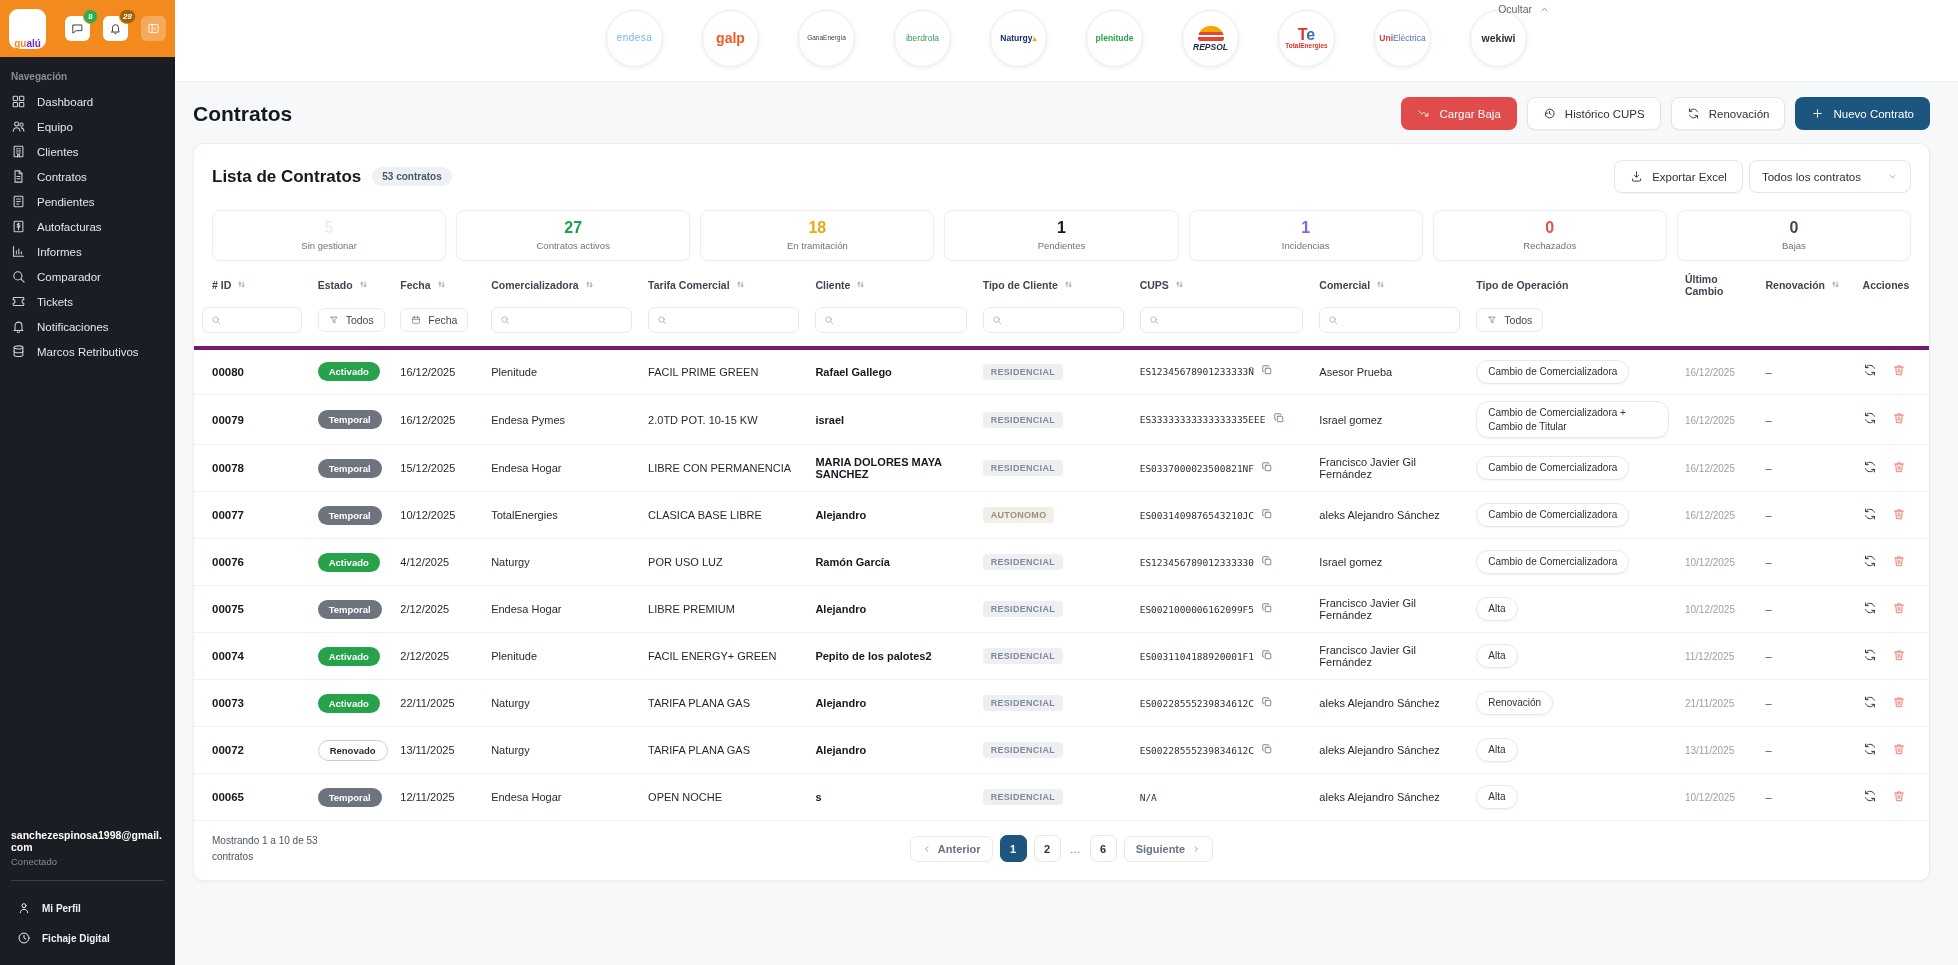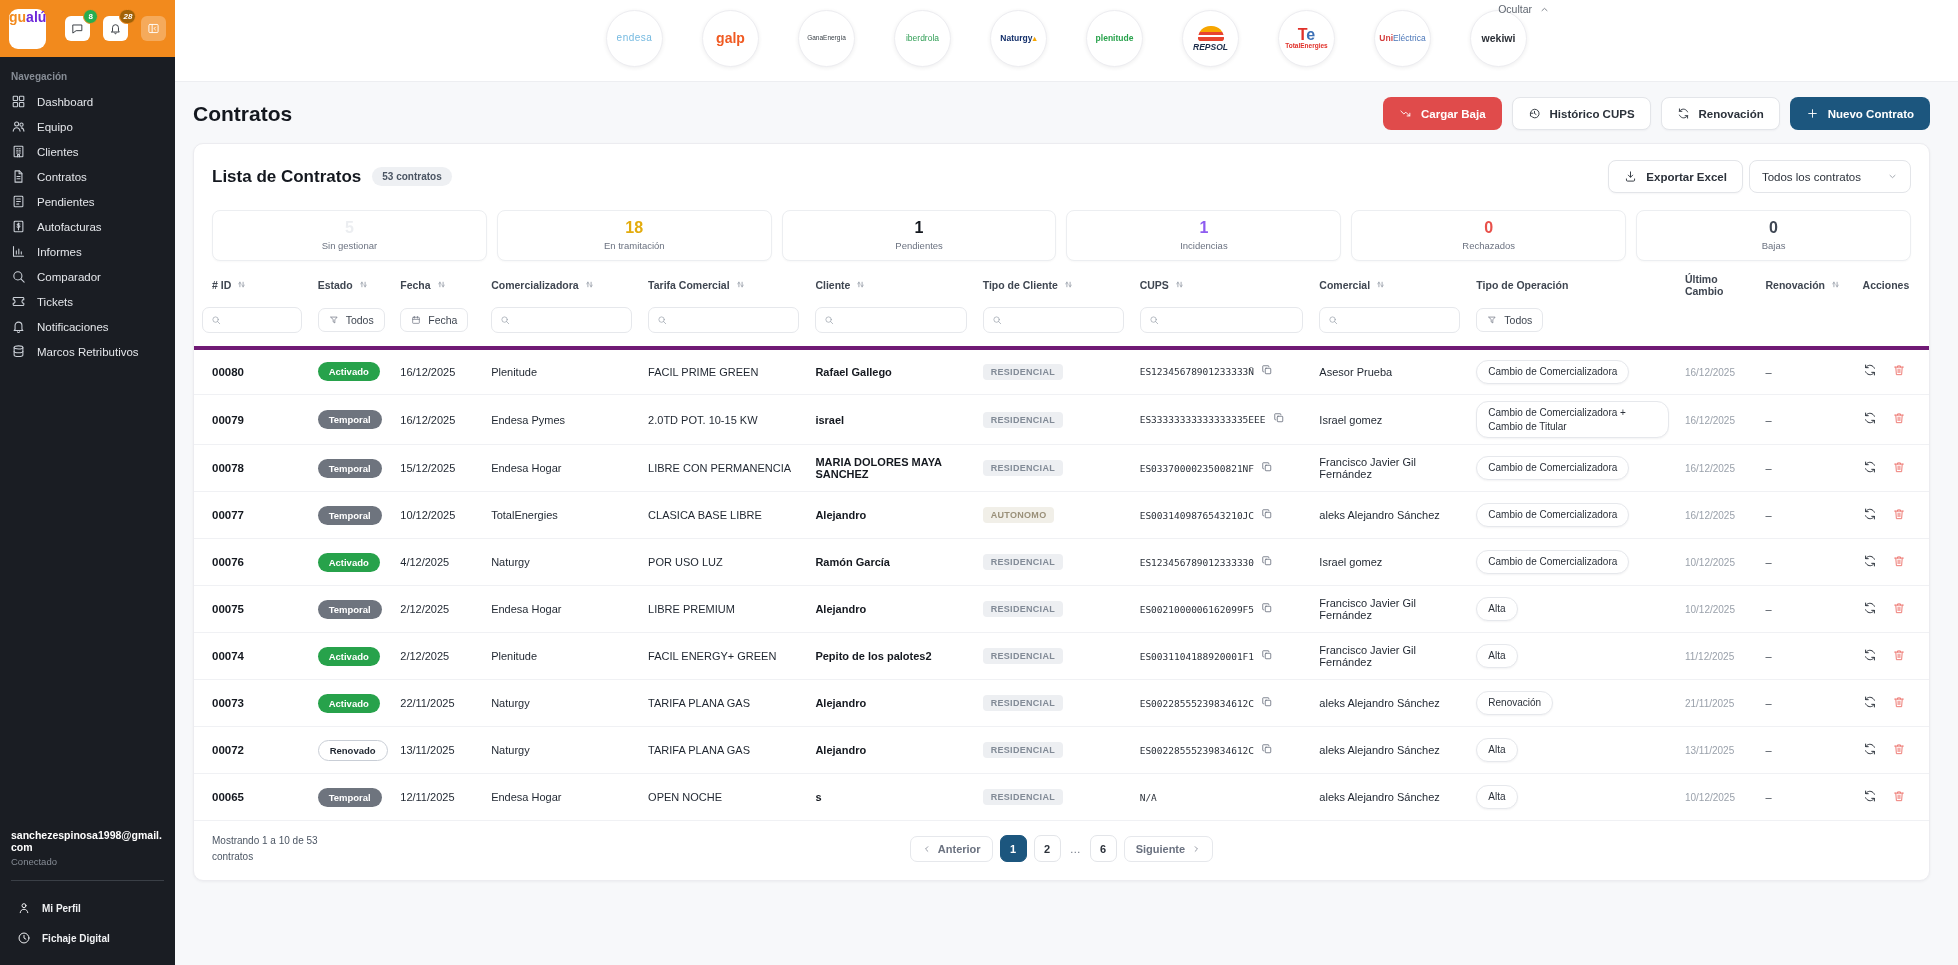--- a/index.html
+++ b/index.html
@@ -7,21 +7,21 @@
   body {
     width:1958px; height:965px; overflow:hidden;
     font-family:"Liberation Sans", sans-serif;
     background:#f7f8fa; color:#1f2630;
   }
   .app { display:flex; width:100%; height:100%; }
 
   
   .sidebar { width:175px; flex-shrink:0; background:#1a1d23; color:#e8eaed; display:flex; flex-direction:column; }
   .sidebar-top { background:#f28a1d; height:57px; display:flex; align-items:center; padding:0 9px; gap:7px; }
-  .brand-box { width:42px; height:40px; background:#fff; border-radius:9px; display:flex; align-items:flex-start; justify-content:center; font-weight:800; font-size:14px; cursor:pointer; }
+  .brand-box { width:42px; height:40px; background:#fff; border-radius:9px; display:flex; align-items:flex-end; justify-content:center; font-weight:800; font-size:10px; cursor:pointer; }
   .brand-gu { color:#f28a1d; } .brand-alu { color:#6d28d9; }
   .top-icons { display:flex; gap:13px; margin-left:12px; align-items:center; }
   .top-iconbtn { position:relative; width:25px; height:25px; background:#fff; border:none; border-radius:6px; display:flex; align-items:center; justify-content:center; color:#2e333a; cursor:pointer; padding:0; }
   .top-iconbtn .ic { width:13px; height:13px; }
   .top-iconbtn.ghost { background:rgba(255,255,255,.28); color:#fff; }
   .mini-badge { position:absolute; top:-7px; right:-8px; min-width:15px; height:15px; border-radius:8px; color:#fff; font-size:8px; font-weight:700; display:flex; align-items:center; justify-content:center; padding:0 3px; border:1.5px solid #f28a1d; }
   .mini-badge.green { background:#27ae4f; } .mini-badge.red { background:#a16207;font-style:italic; }
 
   .nav-label { font-size:10px; color:#868c95; font-weight:700; padding:14px 0 7px 11px; }
   .nav-item { display:flex; align-items:center; gap:11px; padding:5px 11px; font-size:11.5px; color:#e4e6ea; cursor:pointer; }
@@ -47,21 +47,21 @@
   .logo-circle[data-name="logo-ganaenergia"] .logo-text { font-size:6.5px; }
   .logo-circle[data-name="logo-wekiwi"] .logo-text { font-size:10.5px; font-weight:700; }
   .logo-circle[data-name="logo-totalenergies"] .logo-text { font-size:6.5px; }
   .logo-mark { font-size:16px; font-weight:800; line-height:1; }
   .repsol-emblem { width:26px; height:15px; border-radius:13px 13px 3px 3px; margin-bottom:2px;
     background:linear-gradient(180deg,#f7a600 0 42%, #e8432e 42% 62%, #ffffff 62% 76%, #e8432e 76% 100%); }
 
   .page-head { display:flex; align-items:center; justify-content:space-between; padding:15px 28px 13px 18px; }
   .page-title { margin:0; font-size:21px; font-weight:800; color:#14181f; }
   .head-actions { display:flex; gap:10px; }
-  .btn { display:inline-flex; align-items:center; gap:9px; font-family:inherit; font-size:11.5px; font-weight:700; border-radius:8px; padding:9px 15px; border:1px solid transparent; cursor:pointer; }
+  .btn { display:inline-flex; align-items:center; gap:9px; font-family:inherit; font-size:11.5px; font-weight:400; border-radius:8px; padding:9px 15px; border:1px solid transparent; cursor:pointer; }
   .btn .ic { width:13px; height:13px; }
   .btn-danger { background:#e04b4b; color:#fff; }
   .btn-outline { background:#fff; border-color:#e3e5e9; color:#2b313a; box-shadow:0 1px 2px rgba(16,24,40,.04); }
   .btn-primary { background:#1c567e; color:#fff; }
 
   
   .card { background:#fff; margin:0 28px 20px 18px; border:1px solid #ececf0; border-radius:10px; box-shadow:0 1px 3px rgba(16,24,40,.05); display:flex; flex-direction:column; }
   .card-head { display:flex; align-items:center; padding:16px 18px 8px; }
   .card-title { font-size:17px; font-weight:800; color:#14181f; }
   .count-badge { margin-left:11px; background:#eef0f3; color:#4b5563; font-size:10px; font-weight:700; padding:4px 10px; border-radius:11px; }
@@ -358,20 +358,24 @@
               </svg>
           </div>
         </div>
       </div>
 
       <div class="stats" id="stats" data-name="status-summary-cards">
           <div class="stat" data-name="stat-sin-gestionar">
             <div class="stat-value" data-name="stat-value" style="color:#eceef1">5</div>
             <div class="stat-label" data-name="stat-label">Sin gestionar</div>
           </div>
+          <div class="stat" data-name="stat-contratos-activos">
+            <div class="stat-value" data-name="stat-value" style="color:#16a34a">27</div>
+            <div class="stat-label" data-name="stat-label">Contratos activos</div>
+          </div>
           <div class="stat" data-name="stat-en-tramitacion">
             <div class="stat-value" data-name="stat-value" style="color:#e3ac0e">18</div>
             <div class="stat-label" data-name="stat-label">En tramitación</div>
           </div>
           <div class="stat" data-name="stat-pendientes">
             <div class="stat-value" data-name="stat-value" style="color:#14181f">1</div>
             <div class="stat-label" data-name="stat-label">Pendientes</div>
           </div>
           <div class="stat" data-name="stat-incidencias">
             <div class="stat-value" data-name="stat-value" style="color:#8e5cf0">1</div>

